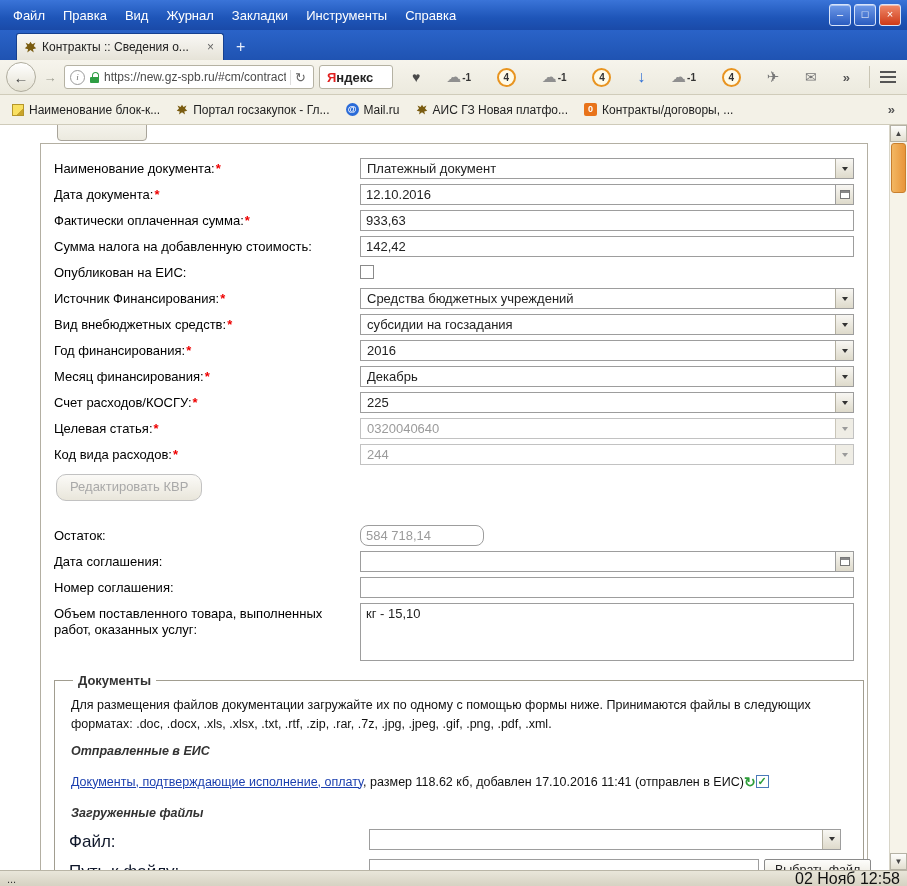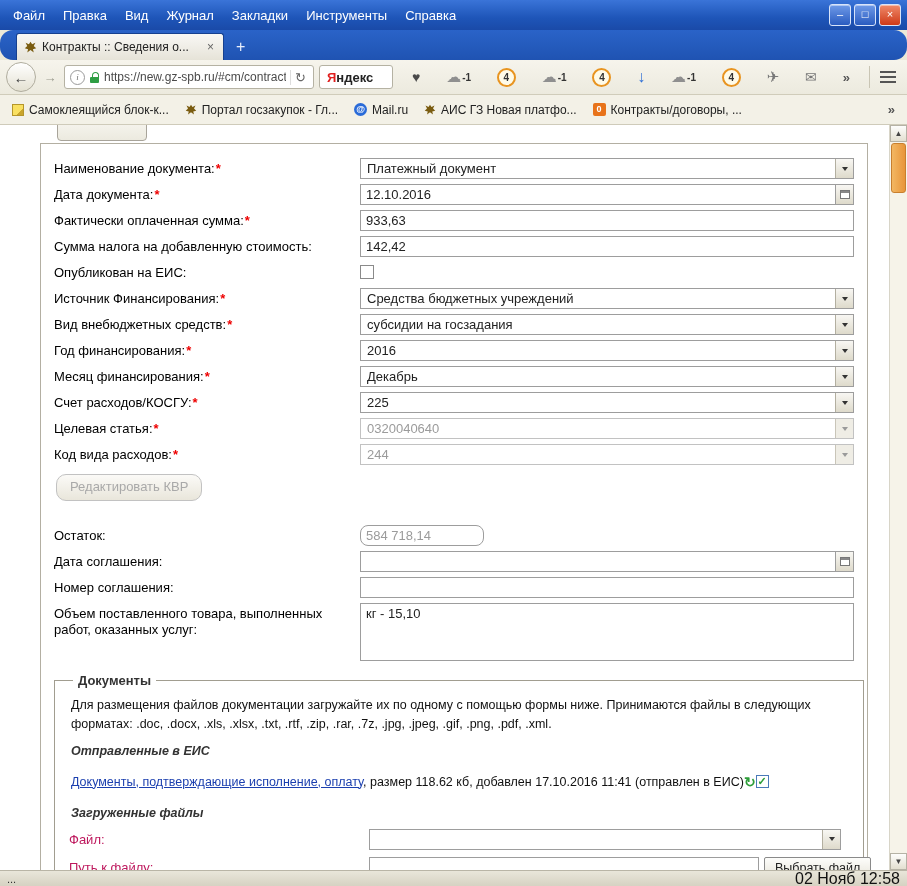--- a/index.html
+++ b/index.html
@@ -10,21 +10,21 @@
   .titlebar{height:30px;display:flex;align-items:center;padding:0 4px;
     background:linear-gradient(#3a74d8,#1e55b8 60%,#1a4aa8);}
   .menu-item{color:#fff;font-size:13px;padding:4px 9px;cursor:default;white-space:nowrap;}
   .win-controls{margin-left:auto;display:flex;gap:3px;padding-right:2px;}
   .win-btn{width:20px;height:20px;border:1px solid #d8e4fa;border-radius:3px;color:#fff;
     font-size:11px;line-height:18px;text-align:center;
     background:linear-gradient(#6f9ae8,#2a5cc0);box-shadow:inset 0 1px 0 rgba(255,255,255,.45);}
   .win-btn.close{background:linear-gradient(#ef8a6a,#cf3a18);}
 
   
-  .tabbar{height:30px;background:linear-gradient(#2a63c8,#1f53b2);display:flex;align-items:flex-end;padding-left:16px;border-radius:13px;}
+  .tabbar{height:30px;background:linear-gradient(#2a63c8,#1f53b2);display:flex;align-items:flex-end;padding-left:16px;}
   .tab{height:27px;width:208px;background:linear-gradient(#f9f8f5,#e6e3d8);
     border:1px solid #16408f;border-bottom:none;border-radius:3px 3px 0 0;
     display:flex;align-items:center;gap:5px;padding:0 7px;font-size:12px;color:#222;box-sizing:border-box;}
   .tab-title{flex:1;white-space:nowrap;overflow:hidden;}
   .tab-close{color:#666;font-size:12px;padding:0 2px;}
   .newtab{color:#e8eefc;font-size:16px;padding:0 12px 4px;}
 
   
   .navbar{height:35px;background:linear-gradient(#f6f4ec,#eceade);border-bottom:1px solid #d0ccba;
     display:flex;align-items:center;gap:5px;padding:0 6px;box-sizing:border-box;}
@@ -111,21 +111,21 @@
   .docs{margin:8px 0 0;border:1px solid #a19d90;padding:6px 14px 16px;box-sizing:border-box;}
   .docs legend{font-size:13px;font-weight:bold;color:#333;padding:0 5px;margin-left:4px;}
   .doc-intro{font-size:12.5px;color:#111;line-height:1.5;margin:2px 2px 10px;max-width:770px;}
   .doc-h{font-style:italic;font-weight:bold;color:#333;font-size:12.5px;margin:9px 2px;}
   .doc-linkrow{font-size:12.5px;margin:16px 2px;display:flex;align-items:center;white-space:nowrap;color:#111;}
   .doc-link{color:#1b3faf;text-decoration:underline;cursor:pointer;}
   .recycle{color:#2e9e3a;font-size:14px;font-weight:bold;}
   .chkd{display:inline-block;width:13px;height:13px;border:1px solid #4a7ab8;background:#fff;color:#2e9e3a;
     font-size:11px;line-height:11px;text-align:center;font-weight:bold;box-sizing:border-box;}
   .drow{display:flex;margin-top:7px;}
-  .dlabel{width:300px;font-size:13px;color:#be185d;padding-top:3px;flex-shrink:0;}
+  .dlabel{width:300px;font-size:17px;color:#0f172a;padding-top:3px;flex-shrink:0;}
   .dctrl{width:472px;}
   .dctrl.pathrow{display:flex;gap:5px;width:480px;}
   .tinput.path{width:390px;flex:none;}
   .btn-choose{height:23px;line-height:21px;padding:0 10px;border:1px solid #8a8a8a;border-radius:2px;
     background:linear-gradient(#fdfdfb,#e4e1d4);font-size:12.5px;color:#222;white-space:nowrap;}
 
   
   .scrollbar{width:18px;background:#f6f3e9;border-left:1px solid #d8d5c8;display:flex;flex-direction:column;box-sizing:border-box;}
   .sb-btn{height:17px;background:linear-gradient(#fdfdfc,#e3dfd0);border:1px solid #b5b2a5;
     display:flex;align-items:center;justify-content:center;font-size:8px;color:#444;box-sizing:border-box;flex:none;}
@@ -209,21 +209,21 @@
     </div>
     <span class="vsep"></span>
     <span class="hamb-wrap">
         <span class="hamb"></span>
       </span>
   </div>
 
   <div class="bookmarksbar">
     <span class="bm">
       <span class="bm-note"></span>
-      <span>Самоклеящийся блок-к...</span>
+      <span>Наименование блок-к...</span>
     </span>
     <span class="bm">
       <svg width="12" height="12" viewBox="0 0 16 16">
           <path fill="#7a5c10" d="M8 1l2 3 4-2-2 4 3 3-4 1 1 4-4-3-4 3 1-4-4-1 3-3-2-4 4 2z"></path>
         </svg>
       <span>Портал госзакупок - Гл...</span>
     </span>
     <span class="bm">
       <span class="bm-at">@</span>
       <span>Mail.ru</span>

